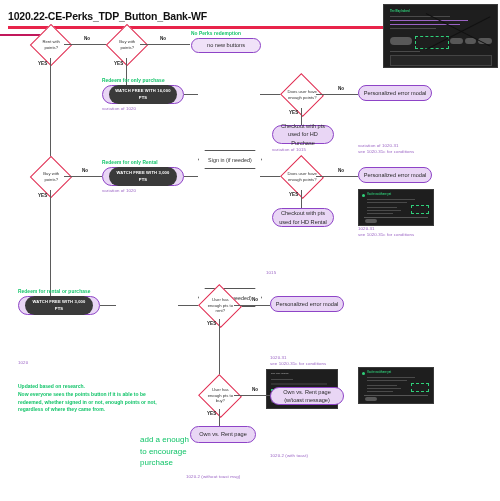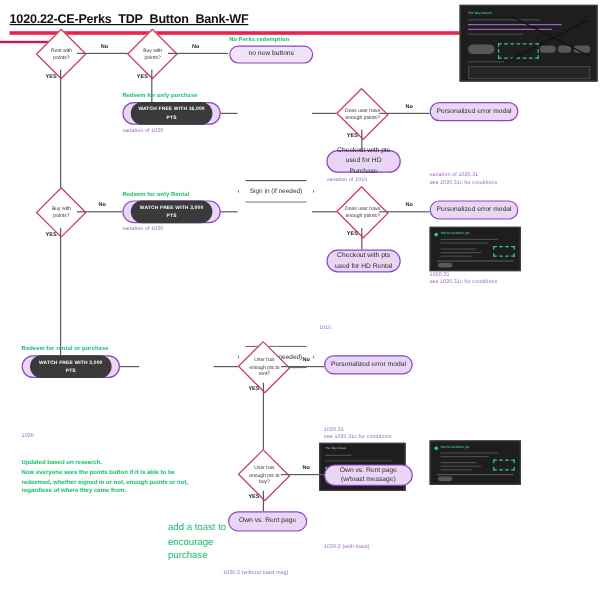--- a/index.html
+++ b/index.html
@@ -1,20 +1,20 @@
 <!DOCTYPE html>
 <html><head>
 <meta charset="utf-8">
 <style>
   html,body{margin:0;padding:0;background:#ffffff;}
   body{width:500px;height:501px;position:relative;overflow:hidden;
        font-family:"Liberation Sans",sans-serif;color:#222;}
   .abs{position:absolute;}
   
-  #title{left:8px;top:10px;font-size:10.5px;font-weight:bold;letter-spacing:-.2px;color:#111;text-decoration:underline;}
+  #title{left:8px;top:10px;font-size:10.5px;font-weight:bold;letter-spacing:-.2px;color:#111;}
   #title-rule{left:8px;top:26px;width:375px;height:2.5px;background:#e8234a;}
   
   .diamond{display:flex;align-items:center;justify-content:center;text-align:center;
            border:1.3px solid #e02b50;background:#fff;transform:rotate(45deg);}
   .diamond>span{transform:rotate(-45deg);font-size:4.2px;line-height:1.35;color:#333;
                 width:52px;display:block;}
   
   .pbox{border:1.2px solid #8e44c7;border-radius:22px;background:#e9d6f5;
         display:flex;align-items:center;justify-content:center;text-align:center;
         font-size:5.6px;color:#2a2a2a;line-height:1.45;padding:2px 4px;box-sizing:border-box;}
@@ -240,13 +240,13 @@
 <div class="abs vlabel" style="left:270px;top:453px;">1020.2 (with toast)</div>
 
 <div class="abs pbox" style="left:190px;top:426px;width:66px;height:17px;">
   <span>Own vs. Rent page</span>
 </div>
 
 <div class="abs vlabel" style="left:186px;top:474px;">1020.2 (without toast msg)</div>
 
 <div class="abs note" style="left:18px;top:383px;width:140px;white-space:pre-line;">Updated based on research.
 Now everyone sees the points button if it is able to be redeemed, whether signed in or not, enough points or not, regardless of where they came from.</div>
-<div class="abs bignote" style="left:140px;top:434px;width:56px;">add a toast to encourage purchase</div>
+<div class="abs bignote" style="left:140px;top:434px;width:56px;">add a enough to encourage purchase</div>
 
 </body></html>

